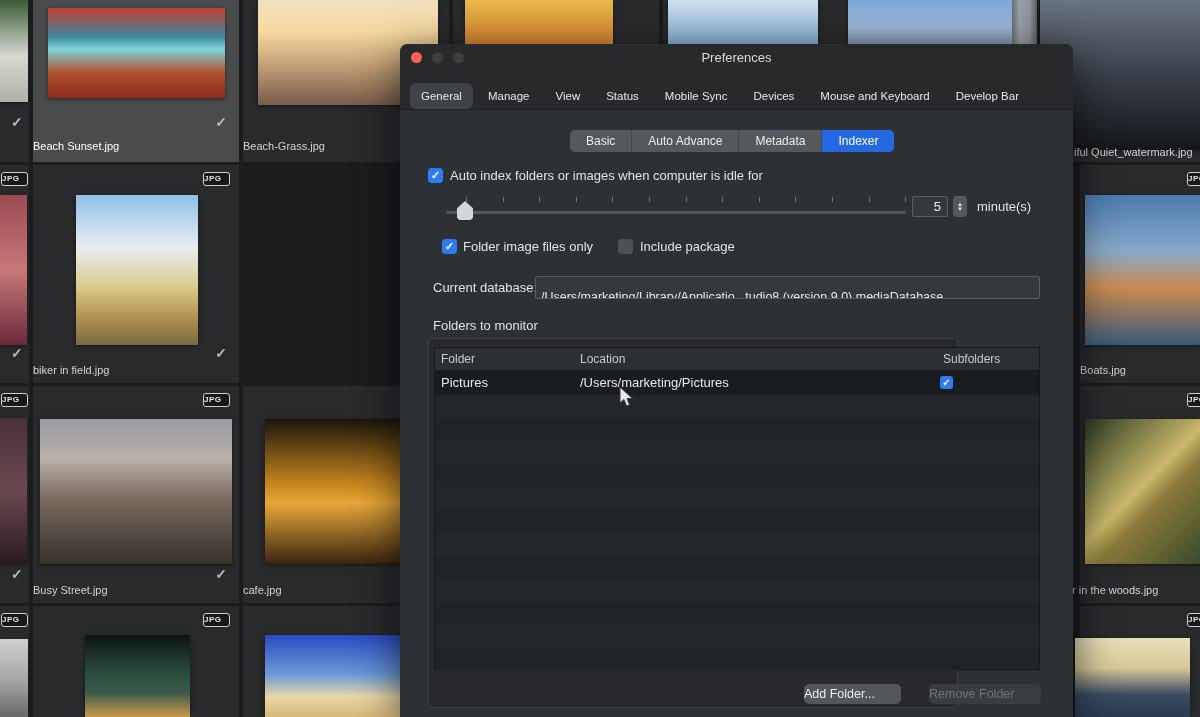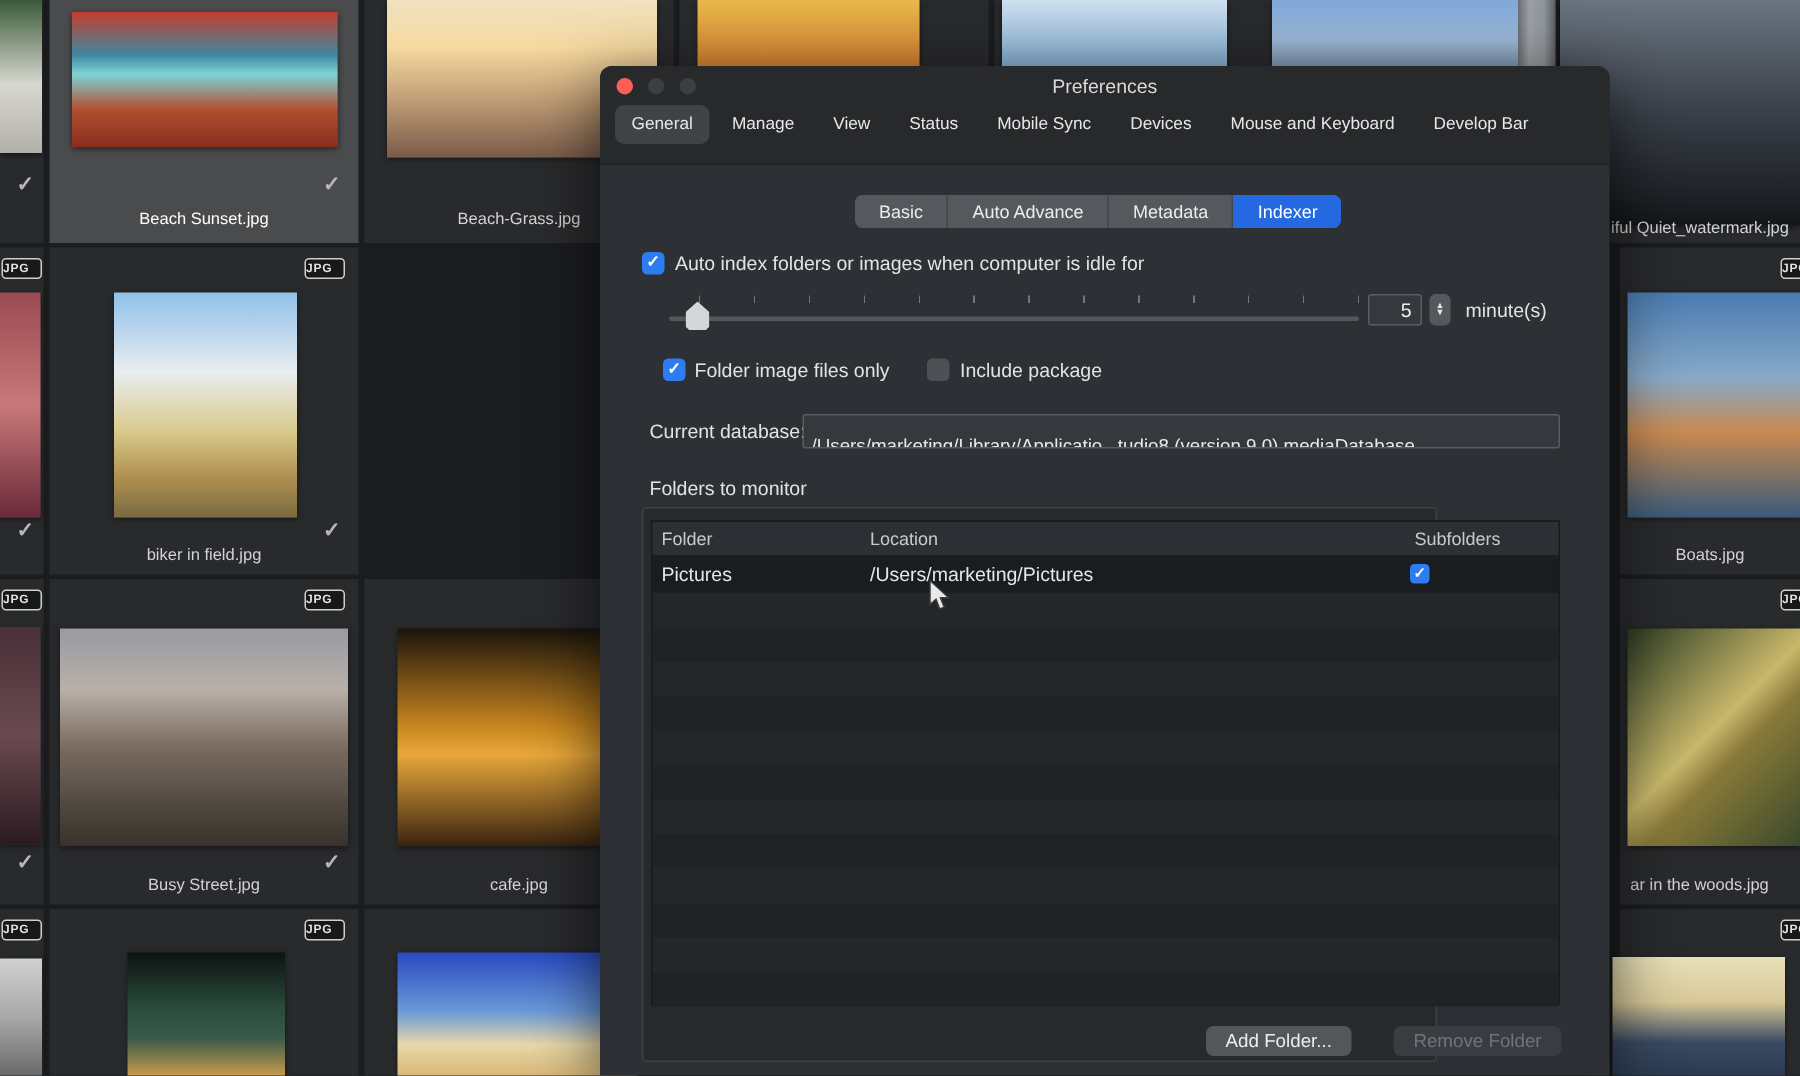--- a/index.html
+++ b/index.html
@@ -4,39 +4,39 @@
 <style>
   * { margin:0; padding:0; box-sizing:border-box; }
   html,body { width:1200px; height:717px; overflow:hidden; background:#1b1c1e;
               font-family:"Liberation Sans", sans-serif; }
 
   
   #bg { position:absolute; inset:0; z-index:1; }
   .cell { position:absolute; background:#292a2c; }
   .cell.sel { background:#4a4b4d; }
   .thumb { position:absolute; box-shadow:0 1px 4px rgba(0,0,0,.5); }
-  .fname { position:absolute; left:0; right:0; text-align:center; font-size:11px;
+  .fname { position:absolute; left:0; right:0; font-size:11px;
            color:#d2d3d5; white-space:nowrap; overflow:hidden; }
   .badge { position:absolute; top:7px; width:27px; height:14px; line-height:12px;
            font-size:8px; font-weight:bold; letter-spacing:.5px;
            color:#e3e3e3; border:1px solid #cfcfcf; border-radius:3px;
            background:rgba(10,10,10,.55); }
   .check { position:absolute; font-size:14px; font-weight:bold; color:#b6b7b9; }
 
   
   #dlg { position:absolute; left:400px; top:44px; width:673px; height:673px; z-index:10;
          background:#2d3034; border-radius:8px 8px 0 0; box-shadow:0 12px 45px rgba(0,0,0,.65);
          color:#e4e5e6; }
   #titlebar { position:absolute; left:0; top:0; right:0; height:26px; background:#28292b;
               border-radius:8px 8px 0 0; }
   .tl { position:absolute; top:8px; width:11px; height:11px; border-radius:50%; }
   #dlg-title { position:absolute; left:0; right:0; top:0; height:26px; line-height:27px;
                text-align:center; font-size:13px; color:#d9dadb; }
   #tabbar { position:absolute; left:0; top:26px; right:0; height:40px; background:#28292b;
-            display:flex; align-items:flex-start; padding-left:10px; gap:4px;
+            display:flex; align-items:flex-end; padding-left:10px; gap:4px;
             border-bottom:1px solid #202124; }
   .tab { padding:7px 11px; font-size:11.5px; color:#e6e7e8; border-radius:6px; white-space:nowrap; }
   .tab.sel { background:#3f4246; }
 
   #seg { position:absolute; left:170px; top:86px; height:22px; display:flex;
          border-radius:5px; overflow:hidden; }
   .segi { height:22px; line-height:22px; padding:0 16px; font-size:12px; color:#eceded;
           background:#55585d; border-right:1px solid #434649; }
   .segi:last-child { border-right:none; }
   .segi.sel { background:#2569e2; color:#fff; }
@@ -73,21 +73,21 @@
            font-size:12px; color:#c9cacc; }
   #thead span { position:absolute; top:4px; }
   .trow { height:23px; }
   .trow:nth-child(odd) { background:#24272a; }
   .trow:nth-child(even) { background:#202326; }
   #prow { position:relative; height:24px; background:#1a1d20; color:#e6e7e8; }
   #prow span { position:absolute; top:4px; }
   .cbs { position:absolute; width:13px; height:13px; border-radius:3px; background:#2e7cf2;
          color:#fff; font-size:10px; line-height:13px; text-align:center; font-weight:bold; }
 
-  .btn { position:absolute; height:20px; line-height:20px; text-align:center; font-size:12.5px;
+  .btn { position:absolute; height:20px; line-height:20px; text-align:left; font-size:12.5px;
          border-radius:5px; color:#eceded; background:#53565b; }
   .btn.disabled { background:#393d41; color:#70747a; }
 
   #scrollstrip { position:absolute; left:1012px; top:0; width:25px; height:44px; z-index:2;
                  background:linear-gradient(90deg,#6a6e72,#9aa0a5 30%,#8e9499 70%,#5a5e62); }
   #cursor { position:absolute; left:618px; top:386px; z-index:100; }
 </style>
 </head>
 <body>
 

